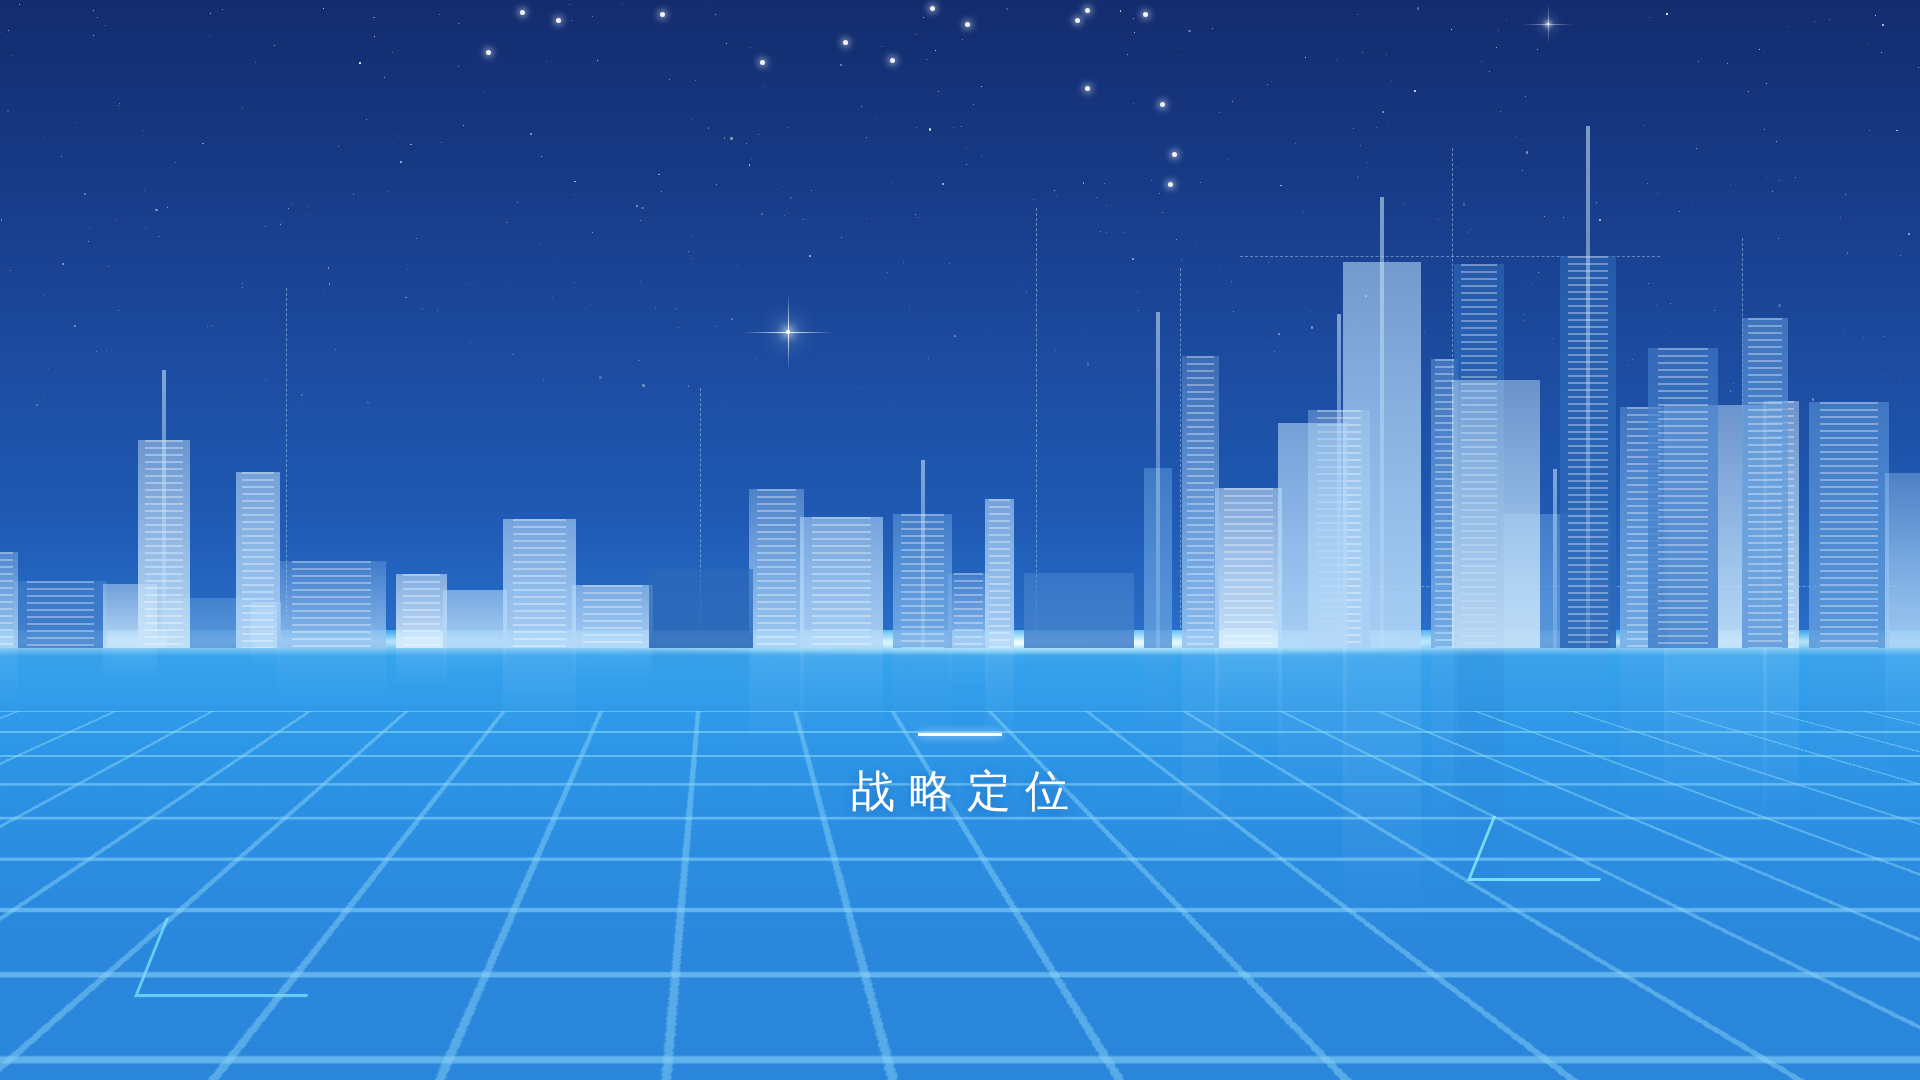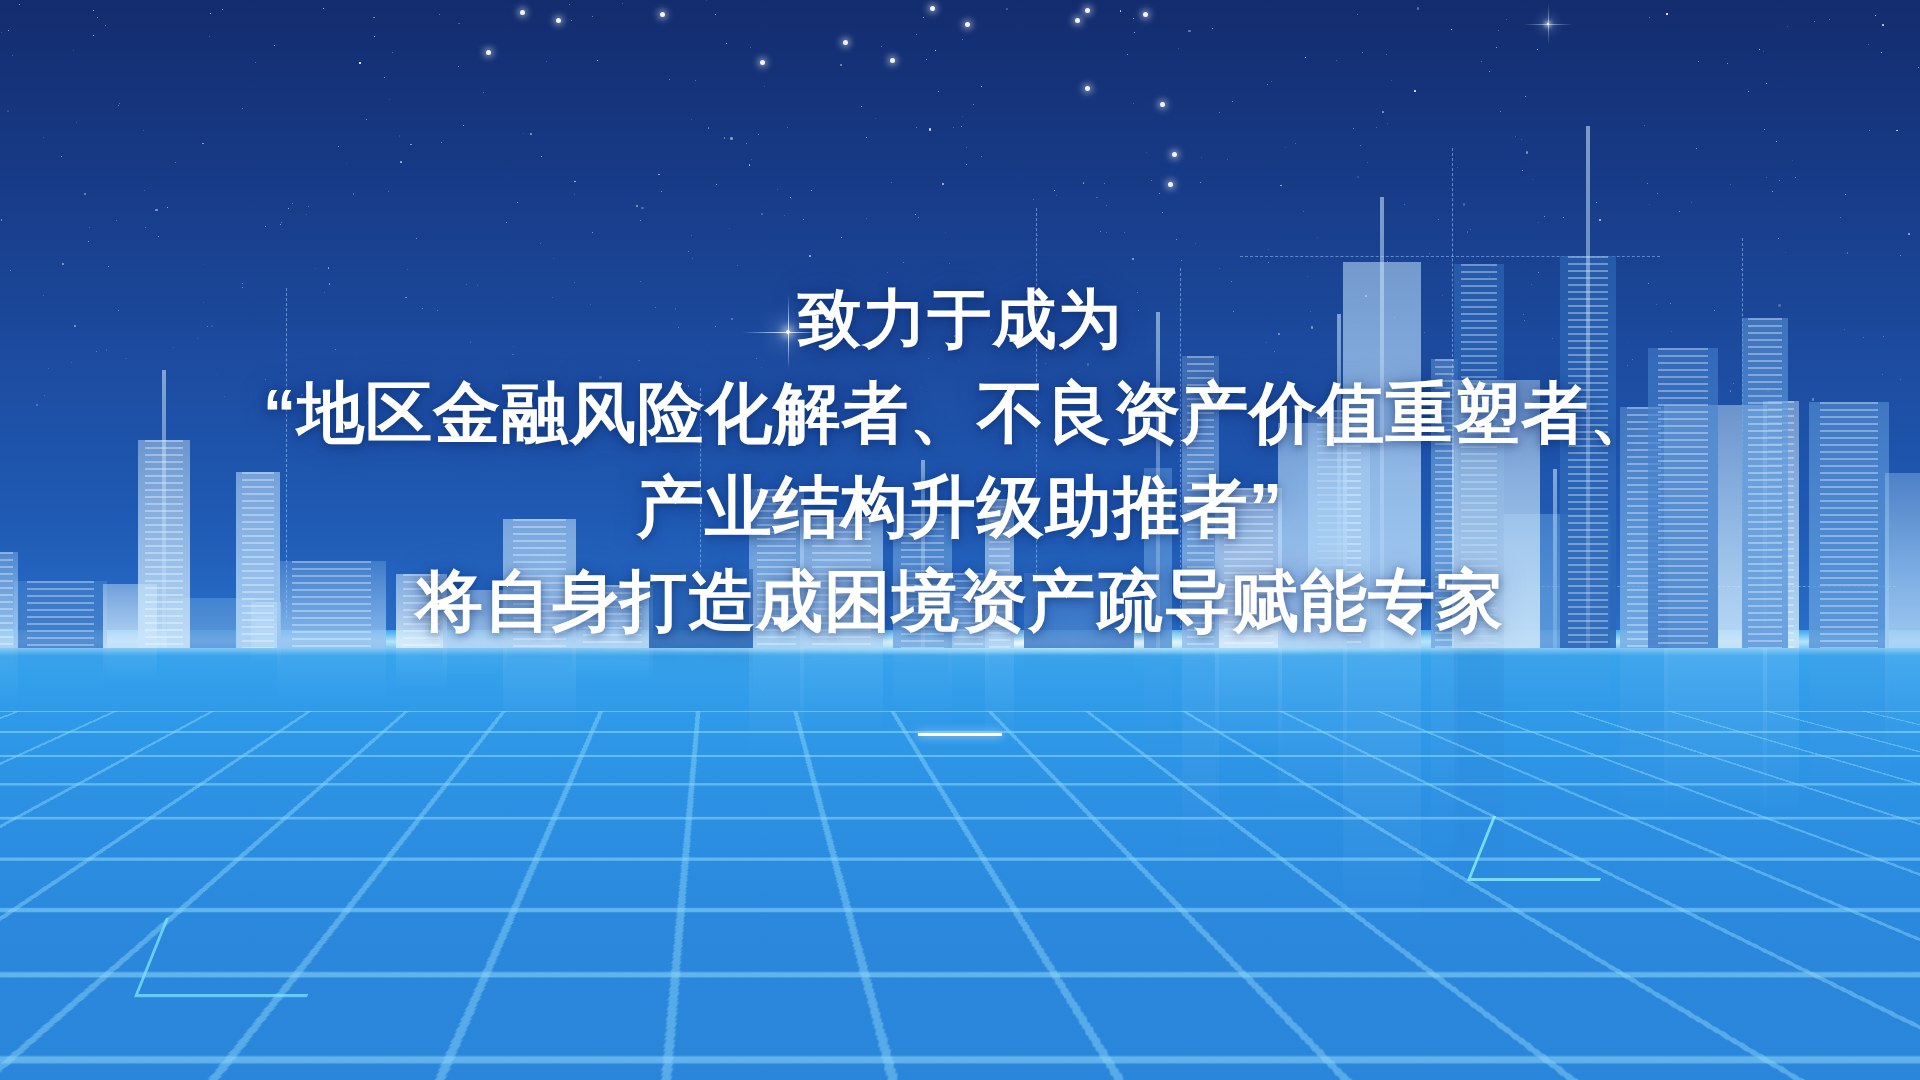--- a/index.html
+++ b/index.html
@@ -802,24 +802,19 @@
       <div class="rbld" style="left:1809px;width:80px;height:192px;background:linear-gradient(180deg,rgba(95,155,220,0.16),rgba(255,255,255,0));"></div>
       <div class="rbld" style="left:1885px;width:82px;height:137px;background:linear-gradient(180deg,rgba(170,210,245,0.16),rgba(255,255,255,0));"></div>
     <div class="grid"></div>
     <div class="glowline2"></div>
     <div class="glowline"></div>
   <div class="chevron" style="left:150px;top:288px;width:170px;height:76px;"></div>
       <div class="chevron" style="left:1480px;top:186px;width:130px;height:62px;border-color:rgba(140,240,255,0.8);"></div>
     </div>
 
   <div class="content">
-    <div class="headline">
-      <div class="l1">致力于成为</div>
-      <div class="l2">“地区金融风险化解者、不良资产价值重塑者、</div>
-      <div class="l3">产业结构升级助推者”</div>
-      <div class="l4">将自身打造成困境资产疏导赋能专家</div>
-    </div>
 
     <div class="divider"></div>
 
+    <div class="subtitle">战略定位</div>
   </div>
 
 </div>
 
 </body></html>

